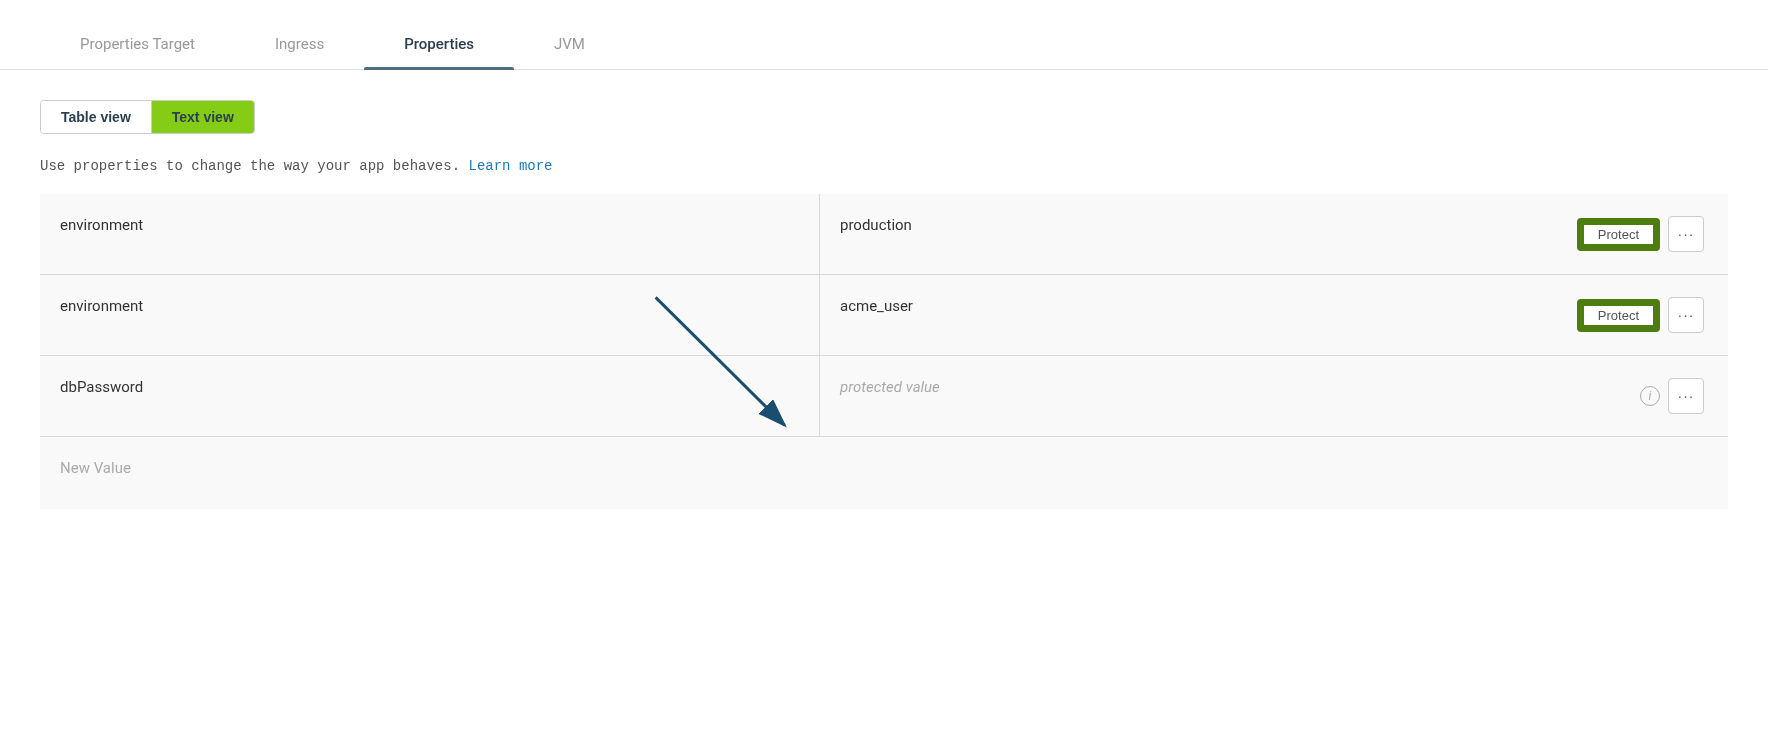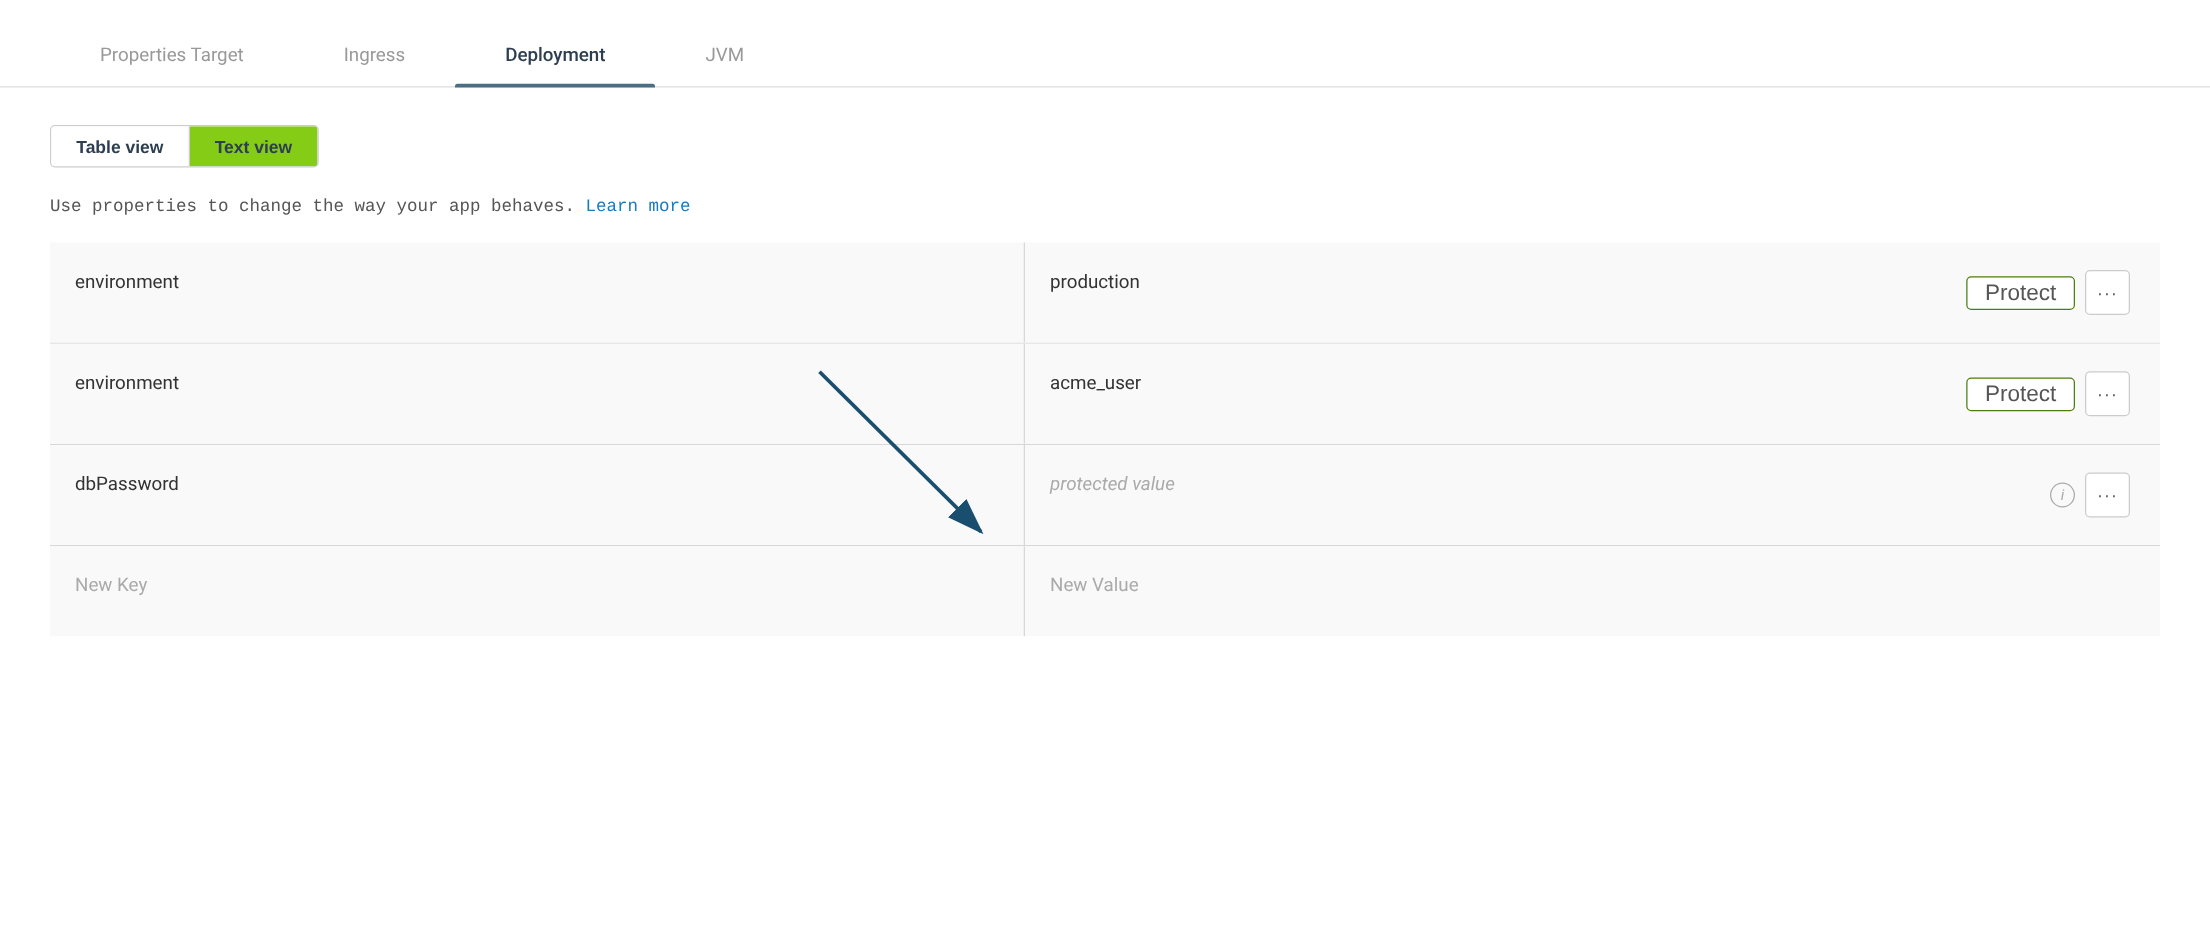--- a/index.html
+++ b/index.html
@@ -145,24 +145,24 @@
     .cell-actions {
       display: flex;
       align-items: center;
       gap: 8px;
       margin-left: auto;
       padding-right: 4px;
     }
 
     .protect-btn {
       padding: 2px 14px;
-      font-size: 18px;
+      font-size: 13px;
       color: #555;
       background: #fff;
-      border: 1px solid #4d7c0f;
+      border: 7px solid #4d7c0f;
       border-radius: 4px;
       cursor: pointer;
       white-space: nowrap;
     }
 
     .more-btn {
       width: 36px;
       height: 36px;
       display: flex;
       align-items: center;
@@ -206,21 +206,21 @@
     }
   </style>
 </head>
 <body>
 
 <div class="page-container">
 
   <div class="tabs-bar">
     <div class="tab-item">Properties Target</div>
     <div class="tab-item">Ingress</div>
-    <div class="tab-item active">Deployment</div>
+    <div class="tab-item active">Properties</div>
     <div class="tab-item">JVM</div>
   </div>
 
   <div class="content-area">
 
     
     <div class="view-toggle">
       <button class="view-btn">Table view</button>
       <button class="view-btn">Text view</button>
     </div>
@@ -276,23 +276,20 @@
         <div class="cell-value protected-val">
           <span>protected value</span>
           <div class="cell-actions">
             <div class="info-icon">i</div>
             <button class="more-btn">···</button>
           </div>
         </div>
       </div>
 
       <div class="table-row">
-        <div class="cell-key placeholder">
-          <span>New Key</span>
-        </div>
         <div class="cell-value placeholder">
           <span>New Value</span>
         </div>
       </div>
 
     </div>
   </div>
 </div>
 
 </body></html>

